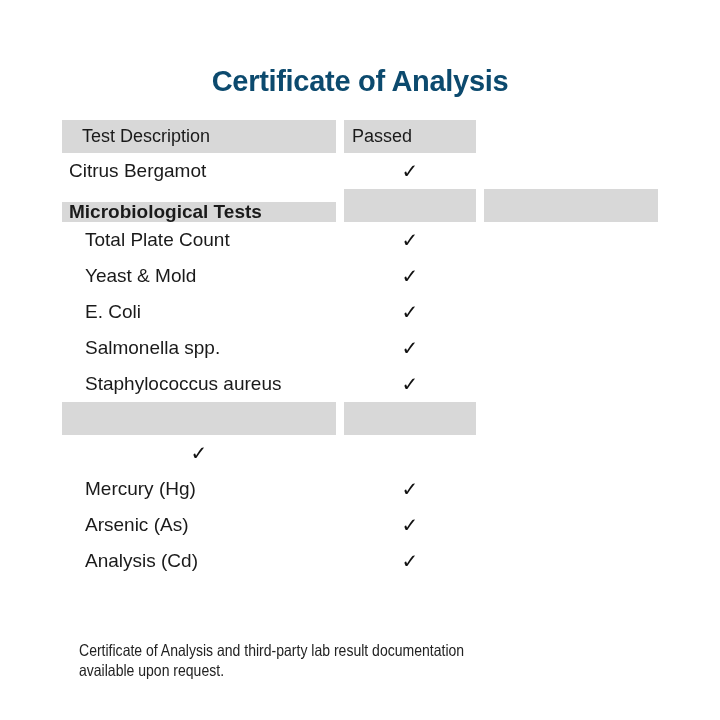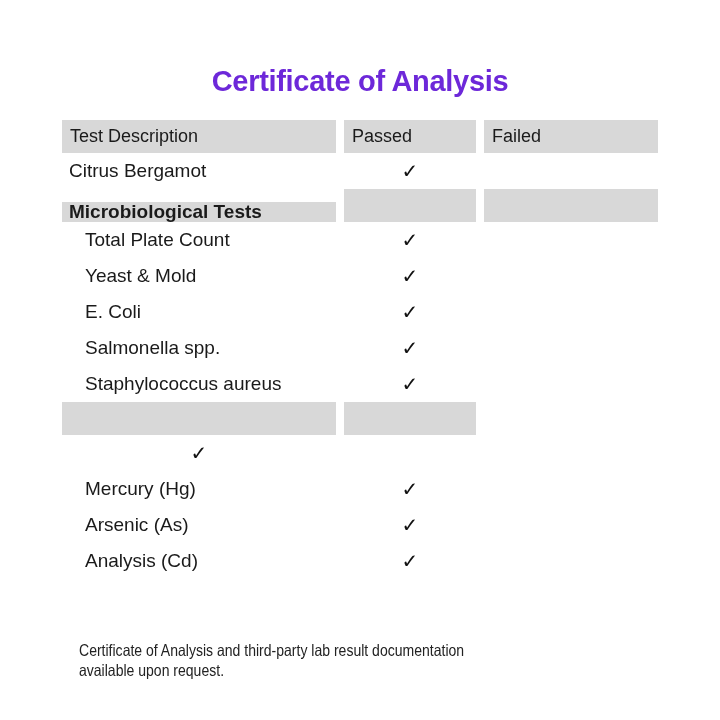--- a/index.html
+++ b/index.html
@@ -15,21 +15,21 @@
     overflow: hidden;
   }
   .title {
     margin: 0;
     padding-top: 64px;
     text-align: center;
     font-size: 29px;
     line-height: 34px;
     font-weight: 700;
     letter-spacing: -0.3px;
-    color: #6d28d9;
+    color: #0c4a6e;
   }
   .coa {
     margin: 22px 0 0 62px;
     width: 596px;
   }
   .row {
     display: grid;
     grid-template-columns: 274px 132px 174px;
     column-gap: 8px;
   }
@@ -42,21 +42,21 @@
   }
   .row.head .cell,
   .row.section .cell {
     background: var(--band-bg, #d8d8d8);
   }
   .label-cell {
     padding-left: 7px;
     font-size: 19px;
     white-space: nowrap;
   }
-  .row.head .label-cell { font-size: 18px; padding-left: 8px; }
+  .row.head .label-cell { font-size: 18px; padding-left: 20px; }
   .row.head .mark-cell {
     font-size: 18px;
     padding-left: 8px;
     justify-content: flex-start;
     text-align: center;
   }
   .row.item .mark-cell { justify-content: center; }
   .row.section .label-cell { font-weight: 700; margin-top: 13px; }
   .row.item.indent .label-cell { padding-left: 23px; }
   .check {
@@ -76,21 +76,20 @@
 </style>
 </head>
 <body>
 
 <h1 class="title">Certificate of Analysis</h1>
 
 <div class="coa">
   <div class="row head">
     <div class="cell label-cell">Test Description</div>
     <div class="cell mark-cell">Passed</div>
-    <div class="cell mark-cell">Failed</div>
   </div>
   <div id="rows">
       <div class="row item">
         <div class="cell label-cell">Citrus Bergamot</div>
         <div class="cell mark-cell">
           <span class="check">✓</span>
         </div>
         <div class="cell mark-cell"></div>
       </div>
       <div class="row section">

